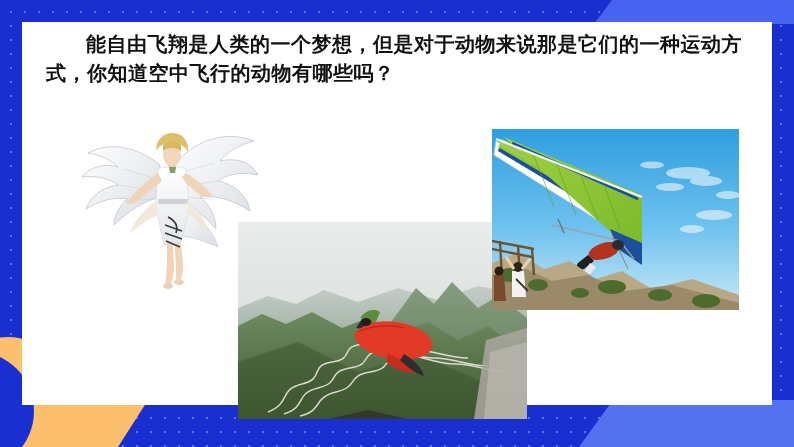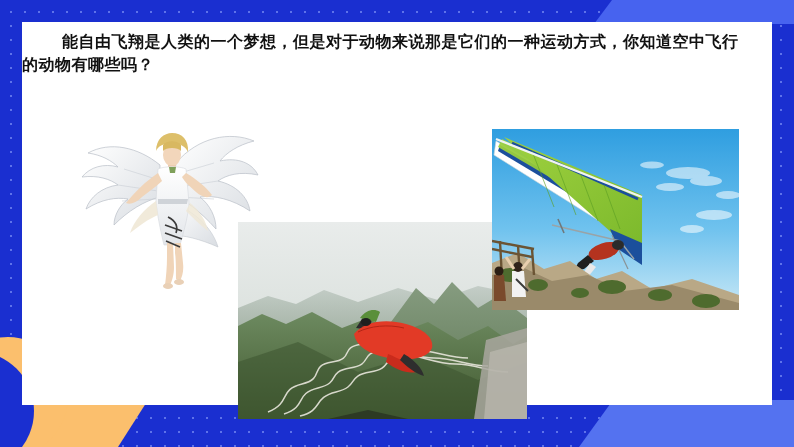--- a/index.html
+++ b/index.html
@@ -48,23 +48,23 @@
   }
 
   
   .card{
     position:absolute;left:22px;top:22px;width:750px;height:383px;
     background:#ffffff;
   }
 
   
   .lead{
-    position:absolute;left:0;top:8px;width:718px;
+    position:absolute;left:24px;top:8px;width:718px;
     font-family:"Liberation Serif","DejaVu Serif",serif;
-    font-size:16px;line-height:1.45;color:#111111;
+    font-size:20px;line-height:1.45;color:#111111;
     letter-spacing:.5px;
     text-indent:40px;
     font-weight:600;
   }
 
   
   .photo{position:absolute;overflow:hidden;background:#cfd6dd;}
 
   
   .ph-angel{left:50px;top:85px;width:190px;height:185px;background:#ffffff;}

